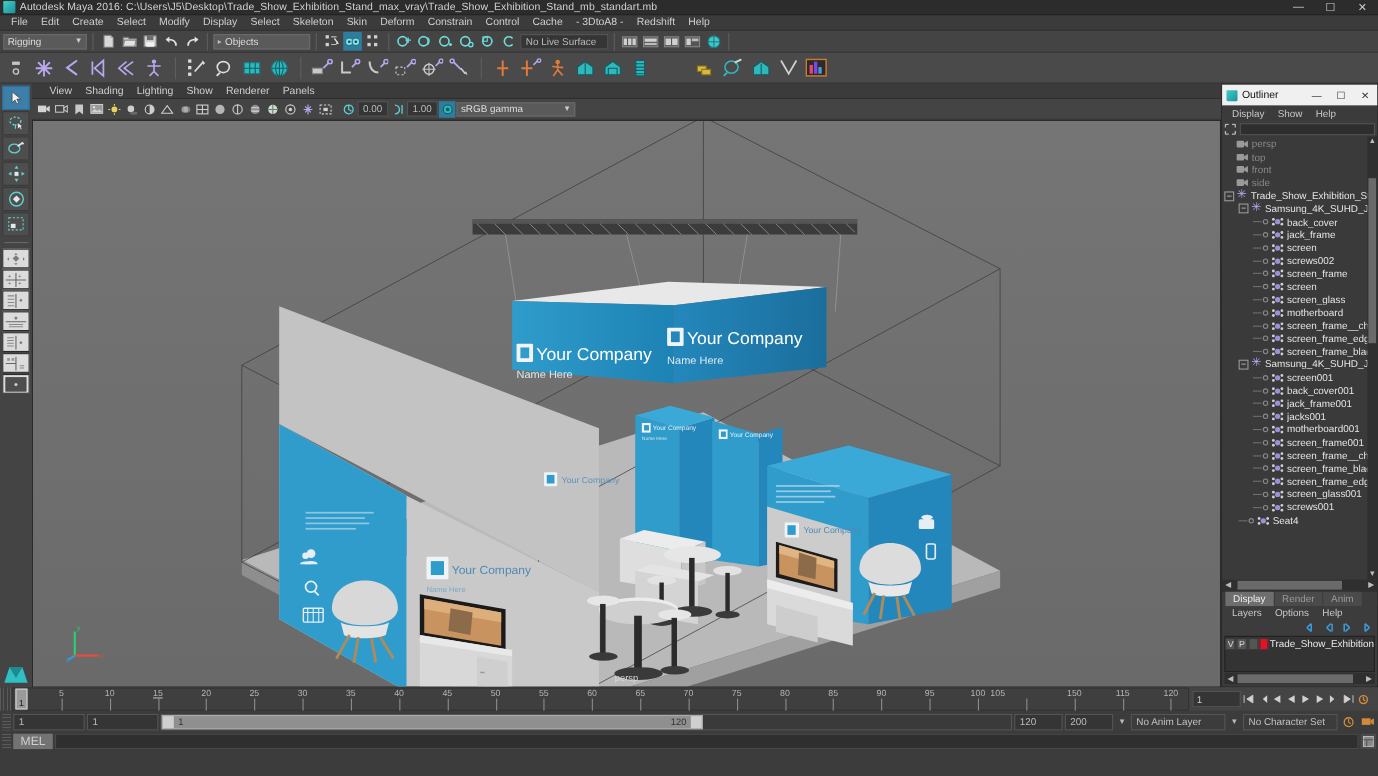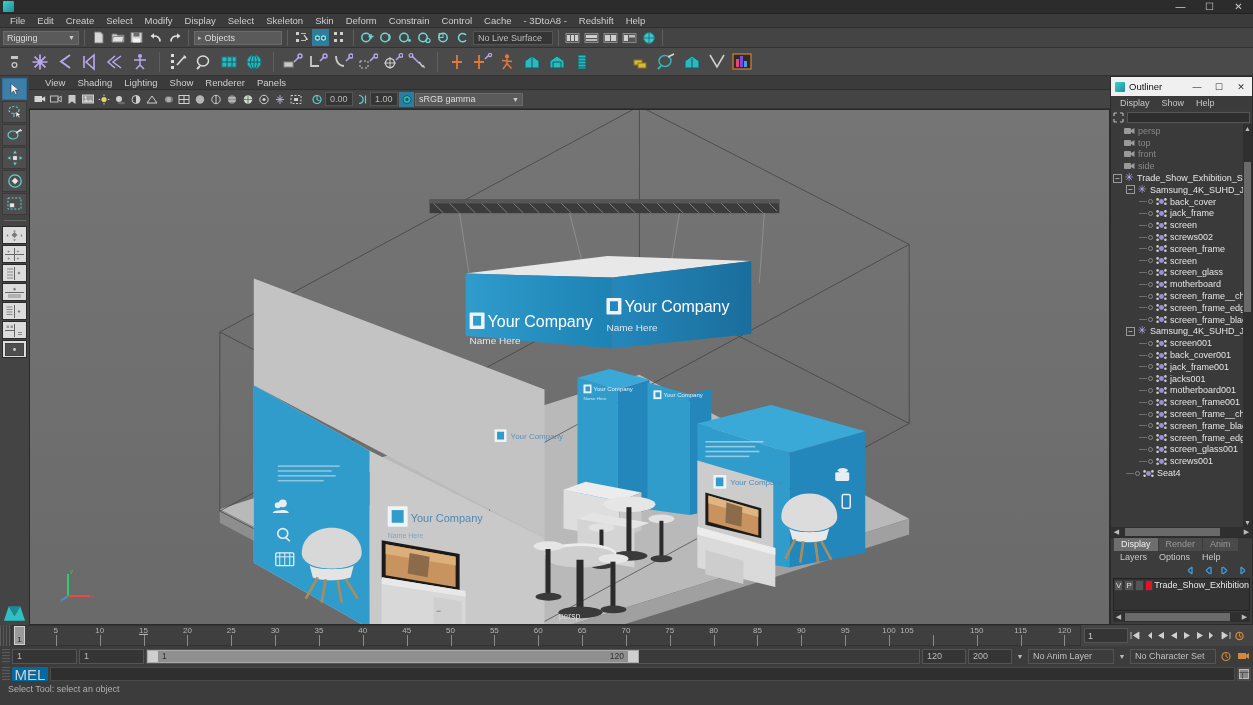--- a/index.html
+++ b/index.html
@@ -181,33 +181,34 @@
      position:relative; }
   #rangeBar{ position:absolute; left:0; top:0; bottom:0; background:#8f8f8f;
      border:1px solid #aaa; display:flex; align-items:center; justify-content:space-between;}
   #rangeBar .cap{ width:10px; height:100%; background:#cfcfcf; }
   #rangeBar .rlab{ font-size:8.5px; color:#333; }
   .selcombo{ height:15px; background:#3c3c3c; border:1px solid #555;
      font-size:9px;color:#c0c0c0; display:flex;align-items:center;padding:0 4px; }
 
   #cmdline{ height:16px; display:flex; align-items:stretch; background:#3c3c3c; padding:1px 2px; gap:2px;}
   #cmdGrip{ width:8px; background:repeating-linear-gradient(180deg,#5a5a5a 0 1px,#3f3f3f 1px 3px);}
-  #cmdLabel{ width:36px; background:#0369a1; font-size:15px; color:#d0d0d0;
+  #cmdLabel{ width:36px; background:#737373; font-size:11px; color:#d0d0d0;
      display:flex;align-items:center; justify-content:center;}
   #cmdInput{ flex:1; background:#2f2f2f; border:1px solid #4a4a4a;}
   #cmdIcon{ width:14px; background:#4a4a4a; display:flex;align-items:center;justify-content:center;}
   #helpline{ height:14px; display:flex; align-items:center; padding-left:8px;
      font-size:9px; color:#b0b0b0; background:#3c3c3c;}
   svg.vp{ position:absolute; inset:0; width:100%; height:100%; }
 </style>
 </head>
 <body>
 
 <div id="titlebar">
   <div class="tb-icon"></div>
+  <div class="tb-text">Autodesk Maya 2016: C:\Users\J5\Desktop\Trade_Show_Exhibition_Stand_max_vray\Trade_Show_Exhibition_Stand_mb_standart.mb</div>
   <div class="tb-btns">
     <div>—</div>
     <div>☐</div>
     <div class="cls">✕</div>
   </div>
 </div>
 
 <div id="menubar">
   <span class="mi">File</span>
   <span class="mi">Edit</span>
@@ -1620,16 +1621,13 @@
     <div id="cmdLabel">MEL</div>
     <div id="cmdInput" title=""></div>
     <div id="cmdIcon">
       <svg width="10" height="10" viewBox="0 0 10 10">
           <rect x="0.5" y="0.5" width="9" height="9" fill="#888" stroke="#bbb"></rect>
           <path d="M0.5 3.5h9M3.5 3.5v6" stroke="#555"></path>
         </svg>
     </div>
   </div>
 
-  <div id="helpline">
-    <span>Select Tool: select an object</span>
-  </div>
 </div>
 
 </body></html>

